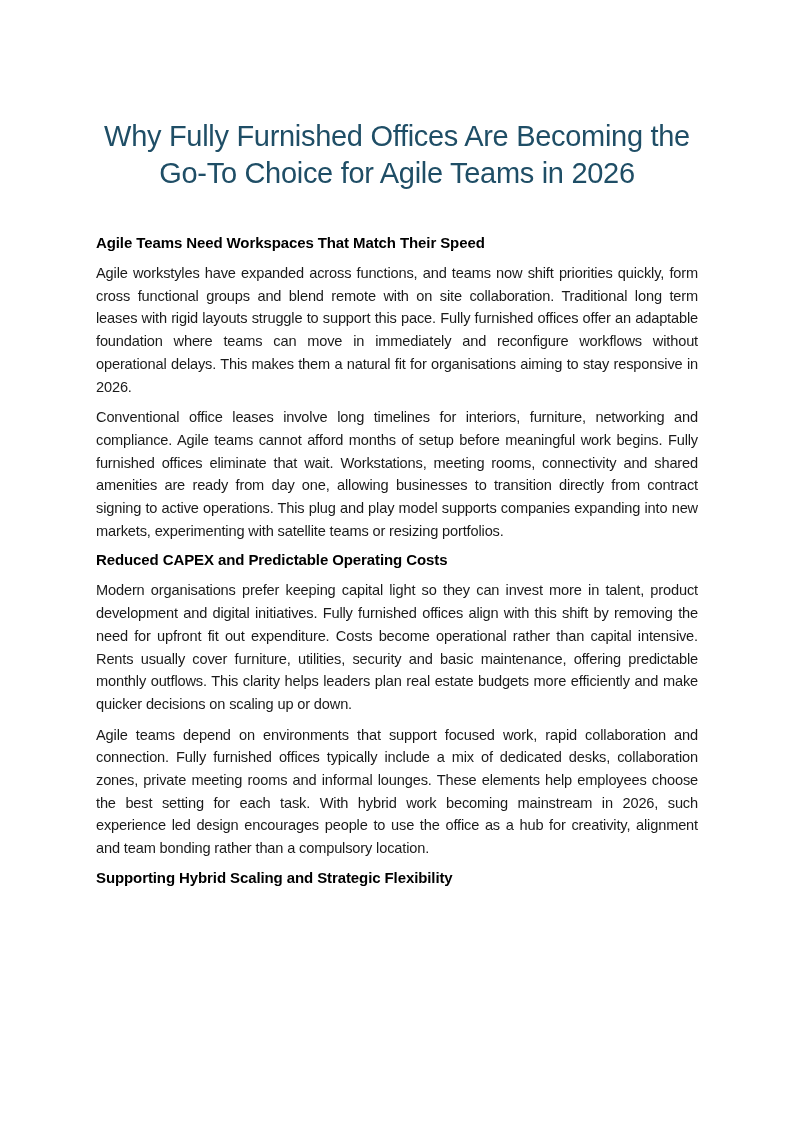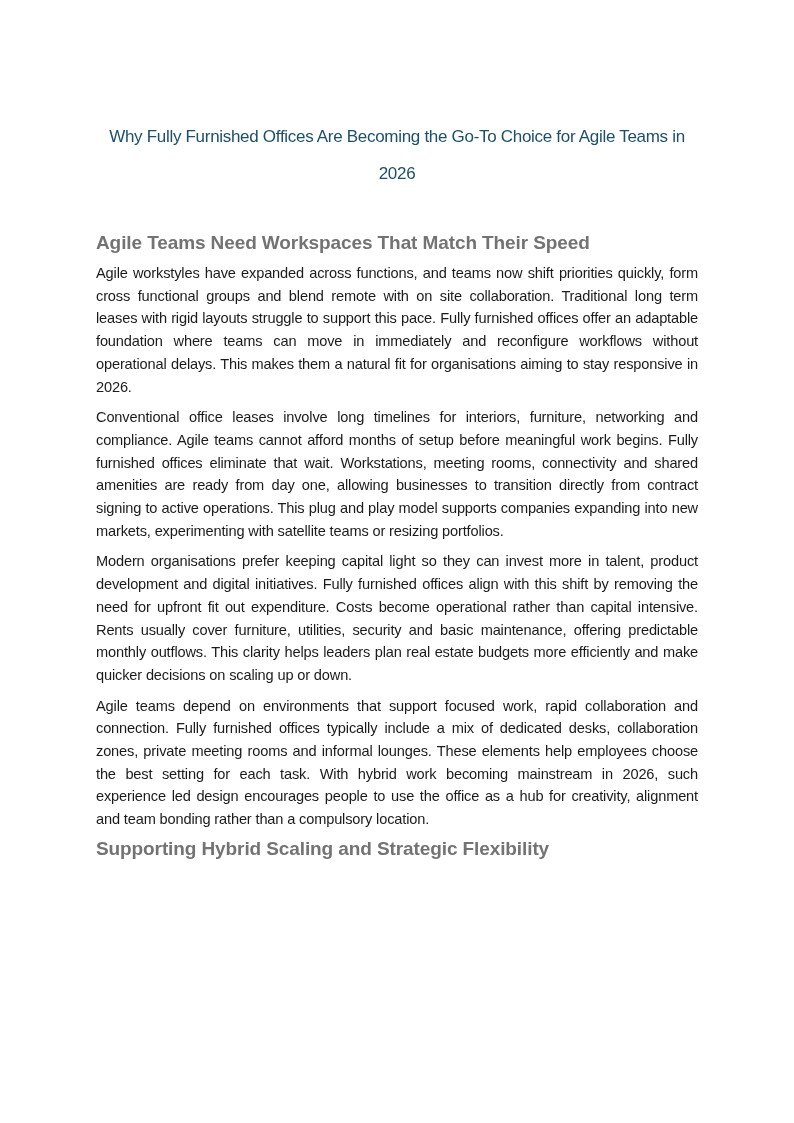--- a/index.html
+++ b/index.html
@@ -16,34 +16,34 @@
       color: #1a1a1a;
     }
     .page {
       position: absolute;
       left: 96px;
       top: 118px;
       width: 602px;
     }
     .title {
       color: #1f4e66;
-      font-size: 17px;
+      font-size: 29px;
       font-weight: normal;
       text-align: center;
       line-height: 37px;
       margin: 0 0 41px -6px;
       width: 614px;
       letter-spacing: -0.3px;
     }
     .section-heading {
-      font-size: 19px;
+      font-size: 15px;
       font-weight: bold;
       margin: 4px 0 9px 0;
       line-height: 20px;
-      color: #737373;
+      color: #000000;
       letter-spacing: -0.1px;
     }
     .section-body {
       font-size: 14.6px;
       line-height: 22.7px;
       text-align: justify;
       margin: 4px 0 8px 0;
       color: #1a1a1a;
       letter-spacing: -0.15px;
     }
@@ -57,20 +57,21 @@
   <div>
     <h2 class="section-heading">Agile Teams Need Workspaces That Match Their Speed</h2>
     <p class="section-body">Agile workstyles have expanded across functions, and teams now shift priorities quickly, form cross functional groups and blend remote with on site collaboration. Traditional long term leases with rigid layouts struggle to support this pace. Fully furnished offices offer an adaptable foundation where teams can move in immediately and reconfigure workflows without operational delays. This makes them a natural fit for organisations aiming to stay responsive in 2026.</p>
   </div>
 
   <div>
     <p class="section-body">Conventional office leases involve long timelines for interiors, furniture, networking and compliance. Agile teams cannot afford months of setup before meaningful work begins. Fully furnished offices eliminate that wait. Workstations, meeting rooms, connectivity and shared amenities are ready from day one, allowing businesses to transition directly from contract signing to active operations. This plug and play model supports companies expanding into new markets, experimenting with satellite teams or resizing portfolios.</p>
   </div>
 
   <div>
+    <h2 class="section-heading">Reduced CAPEX and Predictable Operating Costs</h2>
     <p class="section-body">Modern organisations prefer keeping capital light so they can invest more in talent, product development and digital initiatives. Fully furnished offices align with this shift by removing the need for upfront fit out expenditure. Costs become operational rather than capital intensive. Rents usually cover furniture, utilities, security and basic maintenance, offering predictable monthly outflows. This clarity helps leaders plan real estate budgets more efficiently and make quicker decisions on scaling up or down.</p>
   </div>
 
   <div>
     <p class="section-body">Agile teams depend on environments that support focused work, rapid collaboration and connection. Fully furnished offices typically include a mix of dedicated desks, collaboration zones, private meeting rooms and informal lounges. These elements help employees choose the best setting for each task. With hybrid work becoming mainstream in 2026, such experience led design encourages people to use the office as a hub for creativity, alignment and team bonding rather than a compulsory location.</p>
   </div>
 
   <div>
     <h2 class="section-heading">Supporting Hybrid Scaling and Strategic Flexibility</h2>
   </div>

